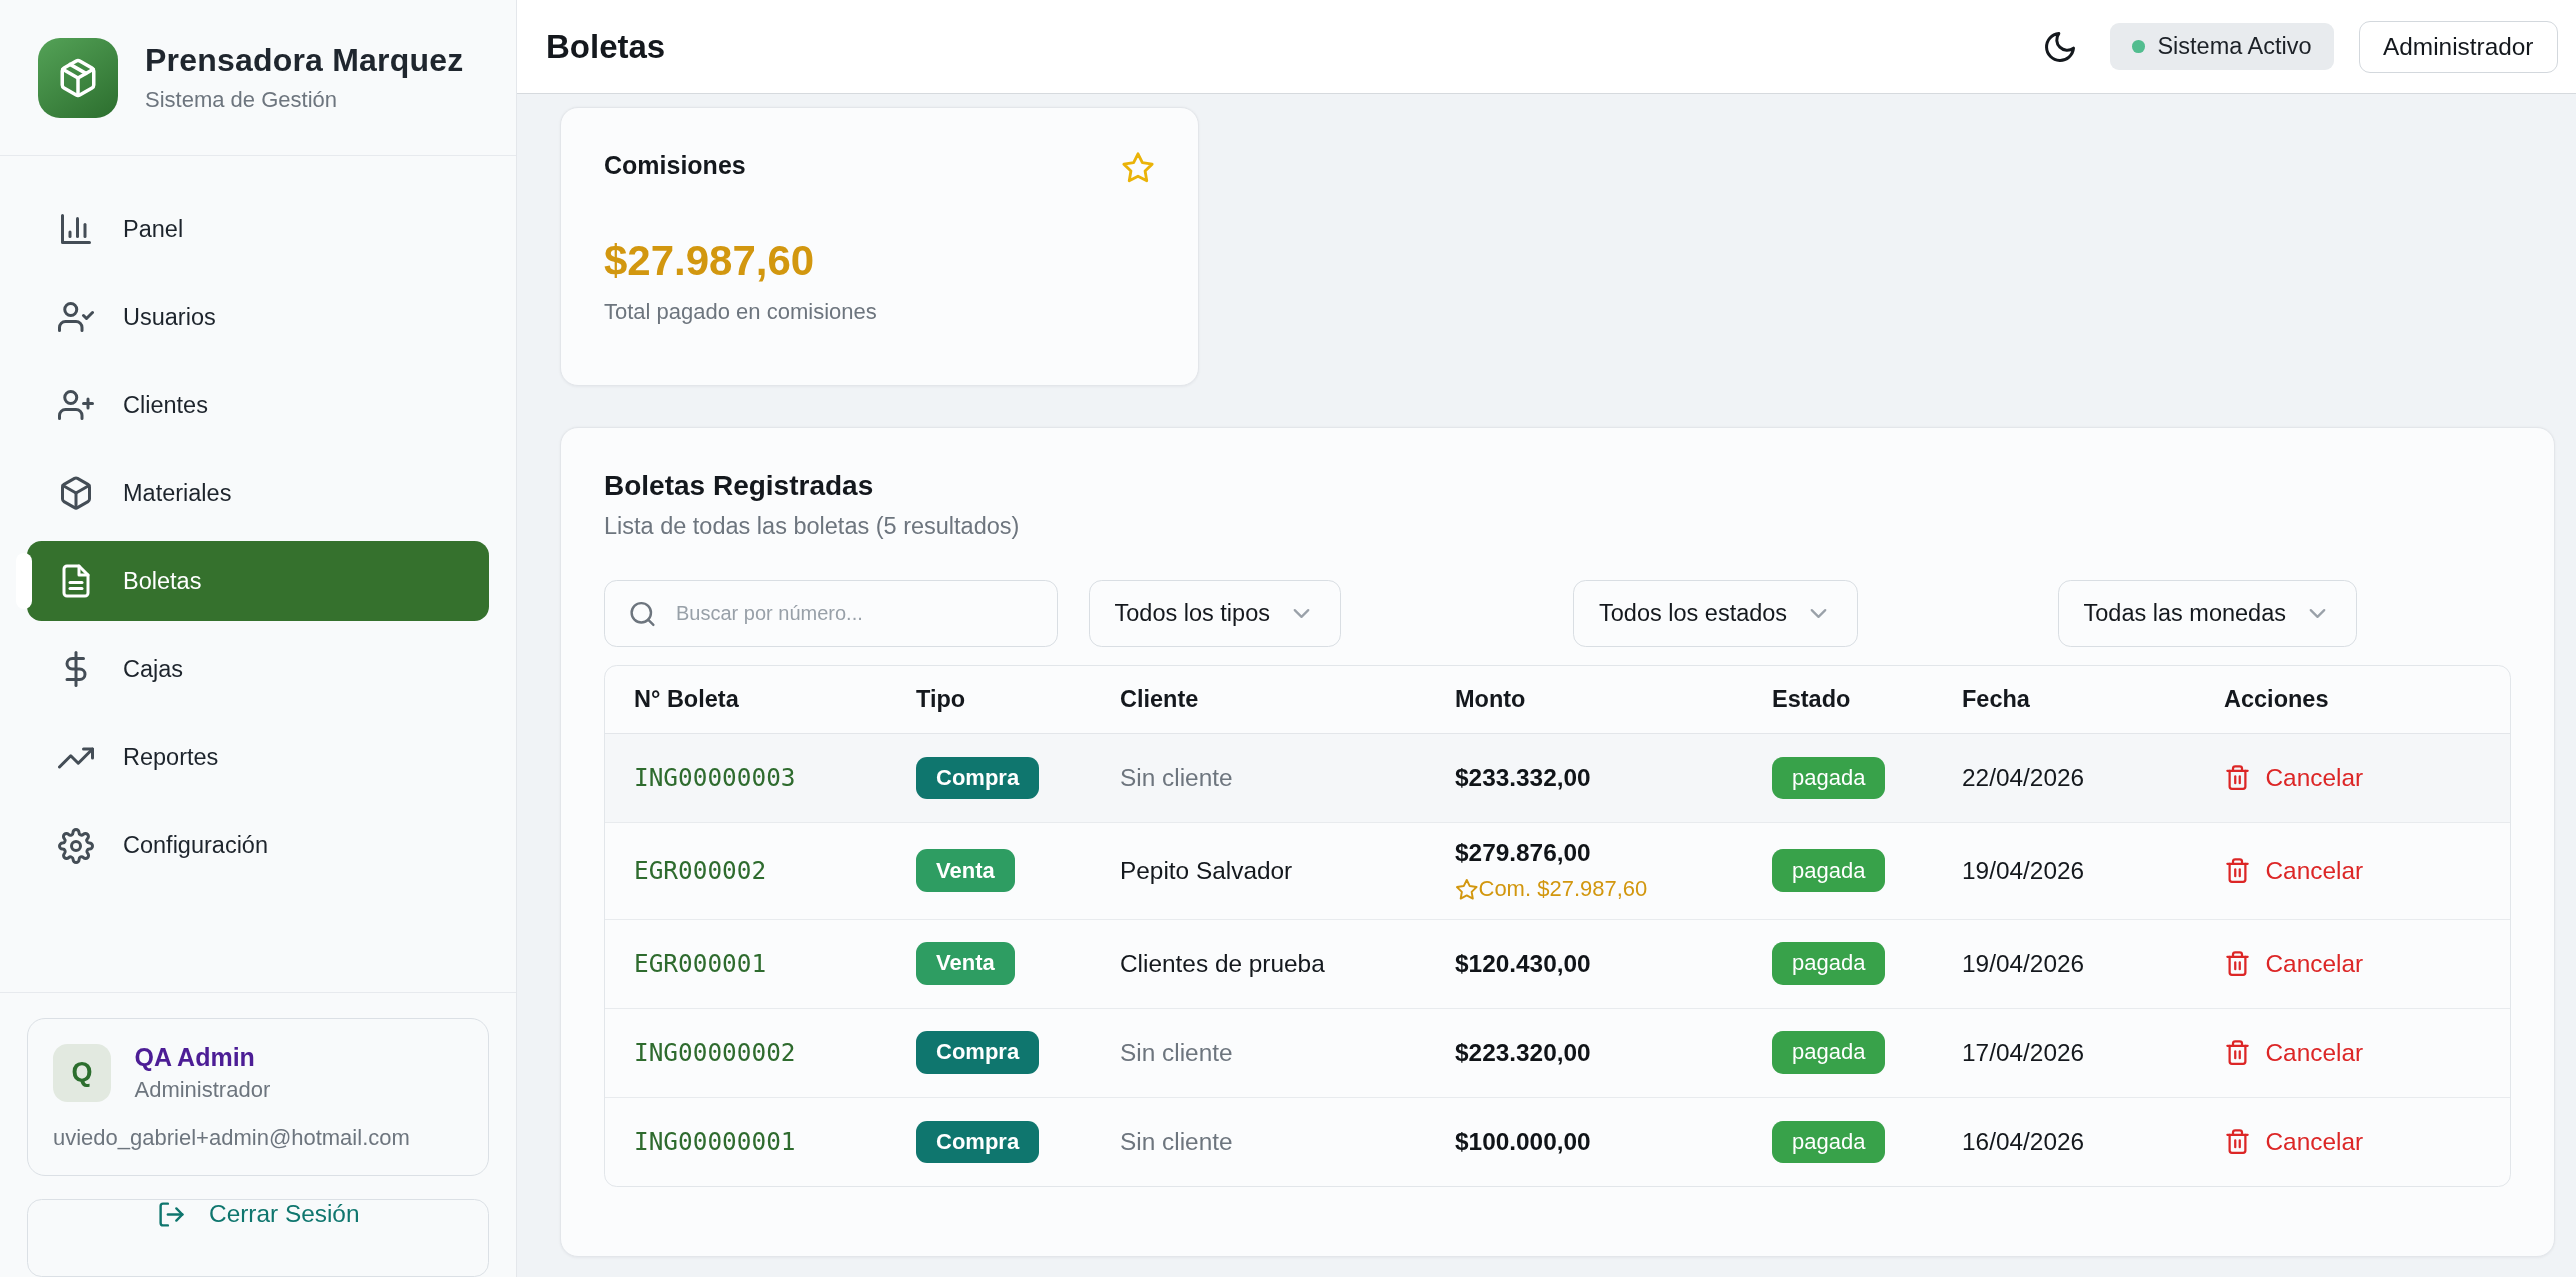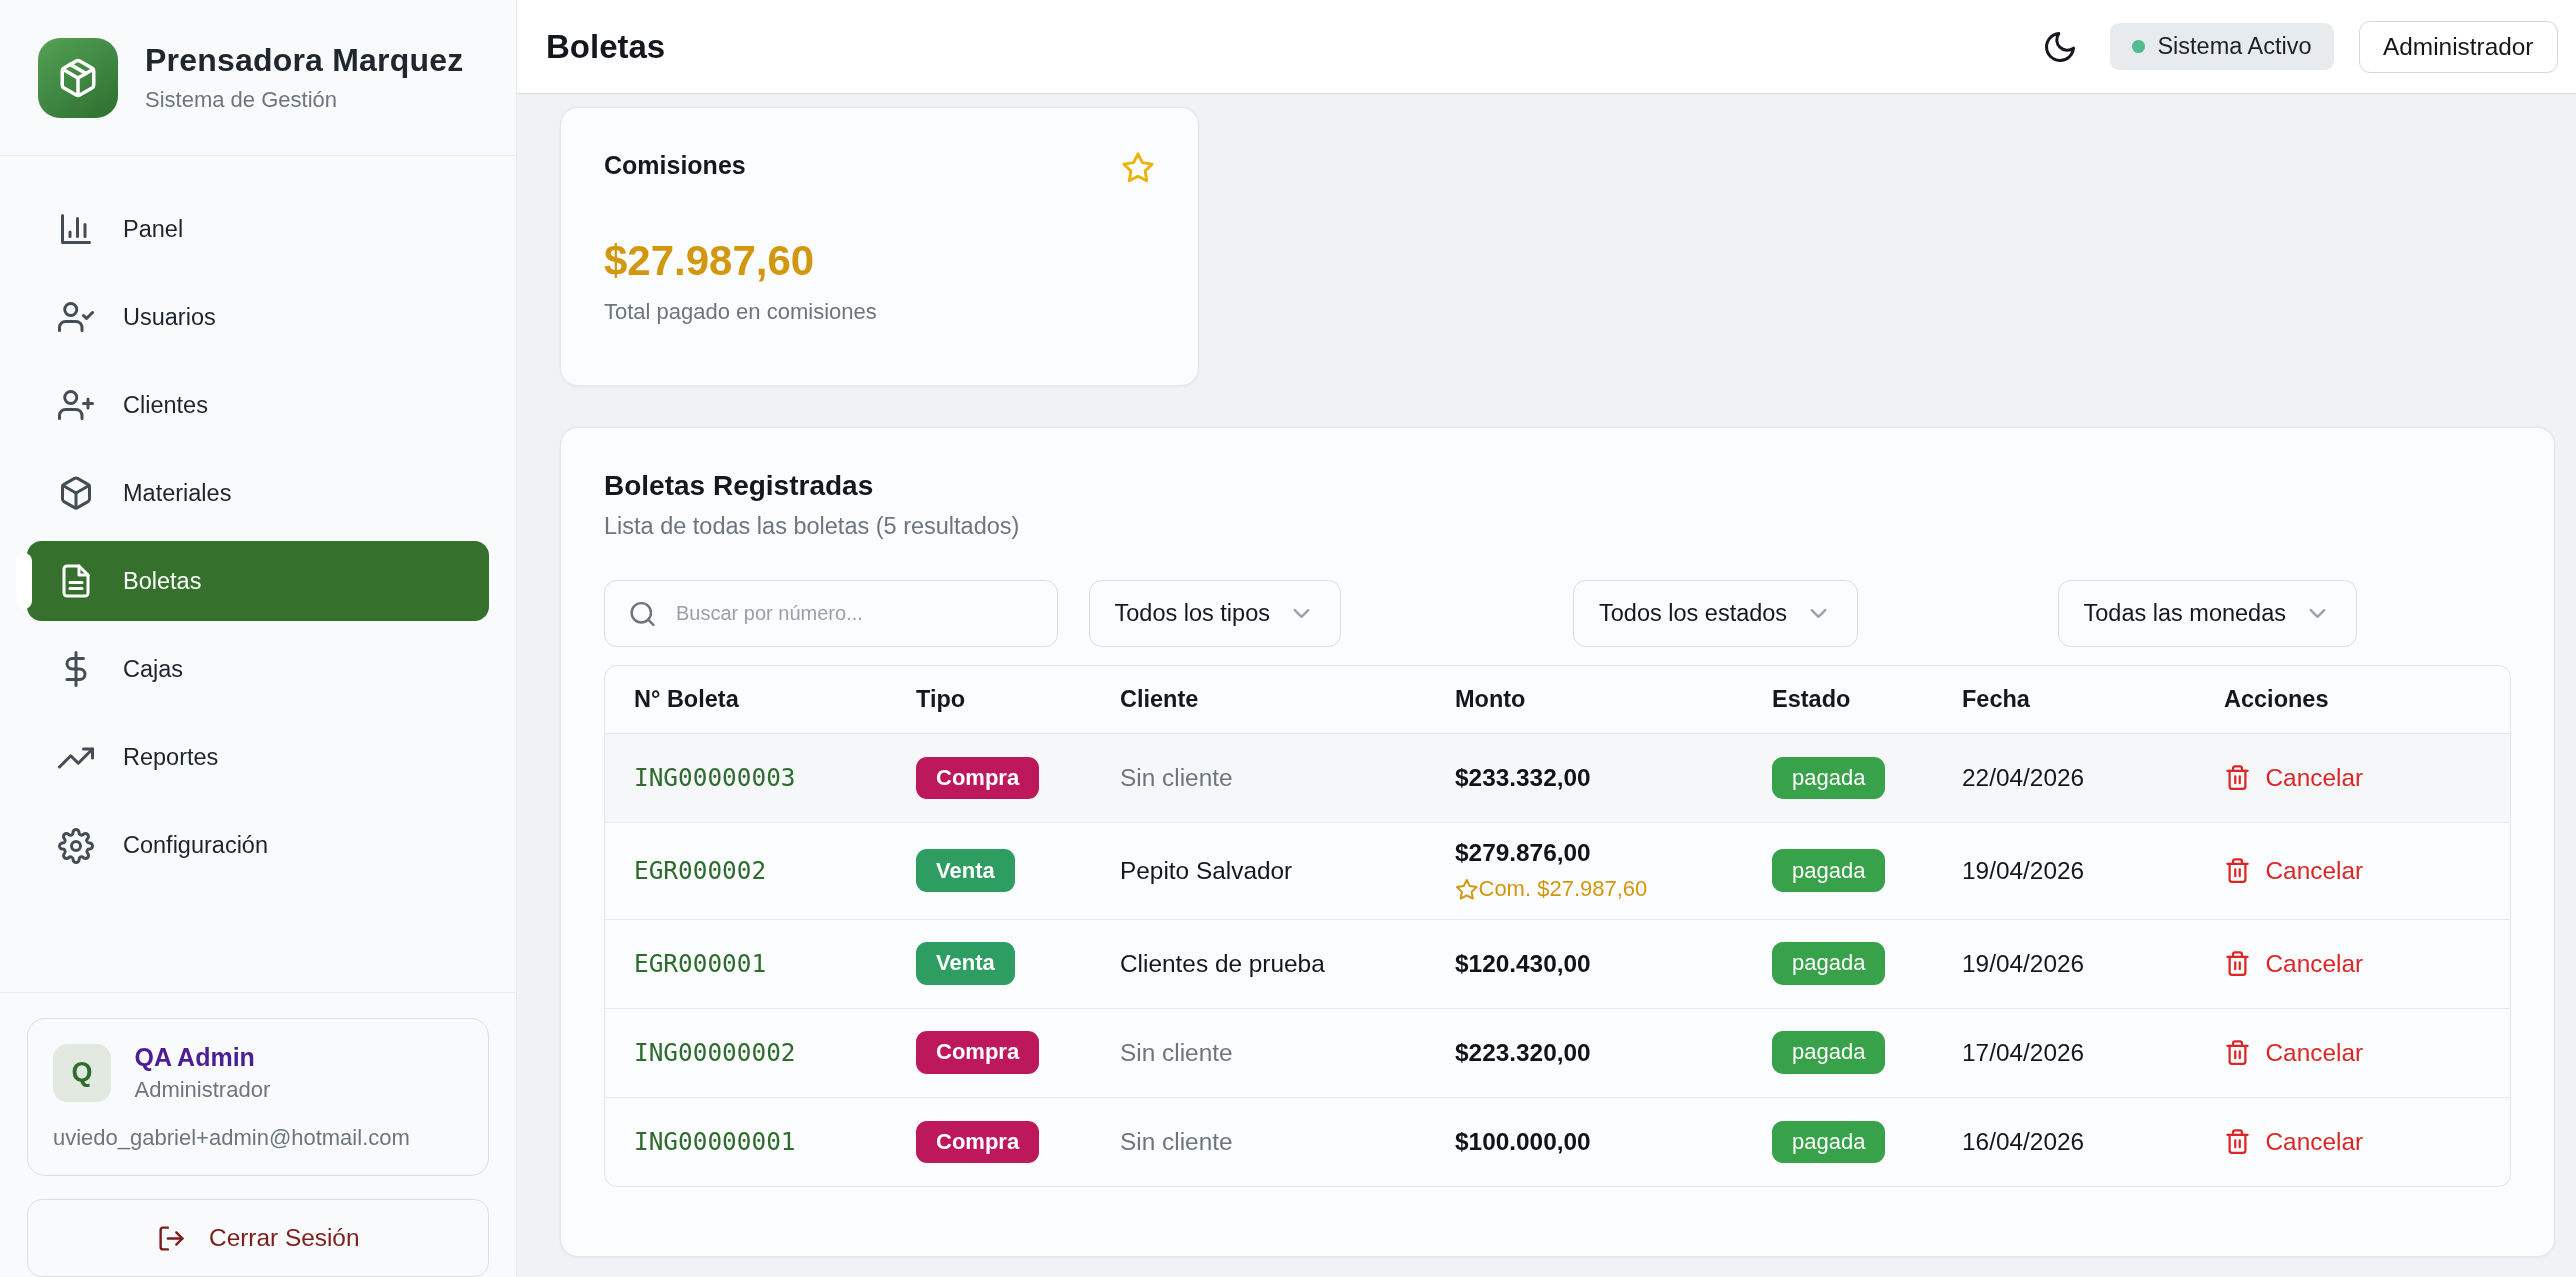--- a/index.html
+++ b/index.html
@@ -61,22 +61,22 @@
     font-weight: 700; font-size: 27px;
     display: flex; align-items: center; justify-content: center; flex: none;
   }
   .user-name { font-size: 25px; font-weight: 700; color: #4c1d95; }
   .user-role { font-size: 22px; color: #6d757e; margin-top: 5.4px; }
   .user-email { font-size: 22px; color: #6d757e; margin-top: 22px; }
   .logout-btn {
     margin-top: 23.5px; width: 100%; height: 78px;
     border: 1.8px solid #dbe0e5; border-radius: 14.5px;
     background: transparent;
-    display: flex; align-items: center; justify-content: center; gap: 23.5px;
-    font-family: inherit; font-size: 24.4px; color: #7f1d1d; cursor: pointer;
+    display: flex; justify-content: center; gap: 23.5px;
+    font-family: inherit; font-size: 24.4px; color: #0f766e; cursor: pointer;
   }
 
   
   .main { flex: 1; display: flex; flex-direction: column; min-width: 0; }
   .topbar {
     height: 94px; background: #fff;
     border-bottom: 1.8px solid #d6dade;
     display: flex; align-items: center;
     padding: 0 18px 0 29px; flex: none;
   }
@@ -160,21 +160,21 @@
   th:nth-child(5){ width: 190px; } th:nth-child(6){ width: 262px; }
   tbody tr { height: 89px; }
   tbody tr + tr { border-top: 1.8px solid #e8ebee; }
   tbody tr.shaded { background: #f5f7f9; }
   td { padding: 16.3px 0 16.3px 29px; vertical-align: middle; }
   .num { font-family: "DejaVu Sans Mono", monospace; font-size: 24.4px; color: #2e6b2e; }
   .badge {
     display: inline-block; padding: 8.1px 20px; border-radius: 11px;
     color: #fff; font-size: 22px; font-weight: 600; line-height: 1.2;
   }
-  .badge[data-variant="compra"] { background: #be185d; }
+  .badge[data-variant="compra"] { background: #0f766e; }
   .badge[data-variant="venta"]  { background: #2e9d62; }
   .badge.estado { background: #38a24a; font-weight: 500; }
   .cliente { font-size: 24.4px; color: #14181d; }
   .cliente.muted { color: #6d757e; }
   .monto { font-size: 24.4px; font-weight: 700; color: #101418; }
   .comision {
     margin-top: 9px; display: flex; align-items: center; 
     font-size: 22px; color: #d2970f;
   }
   .fecha { font-size: 24.4px; color: #14181d; }

